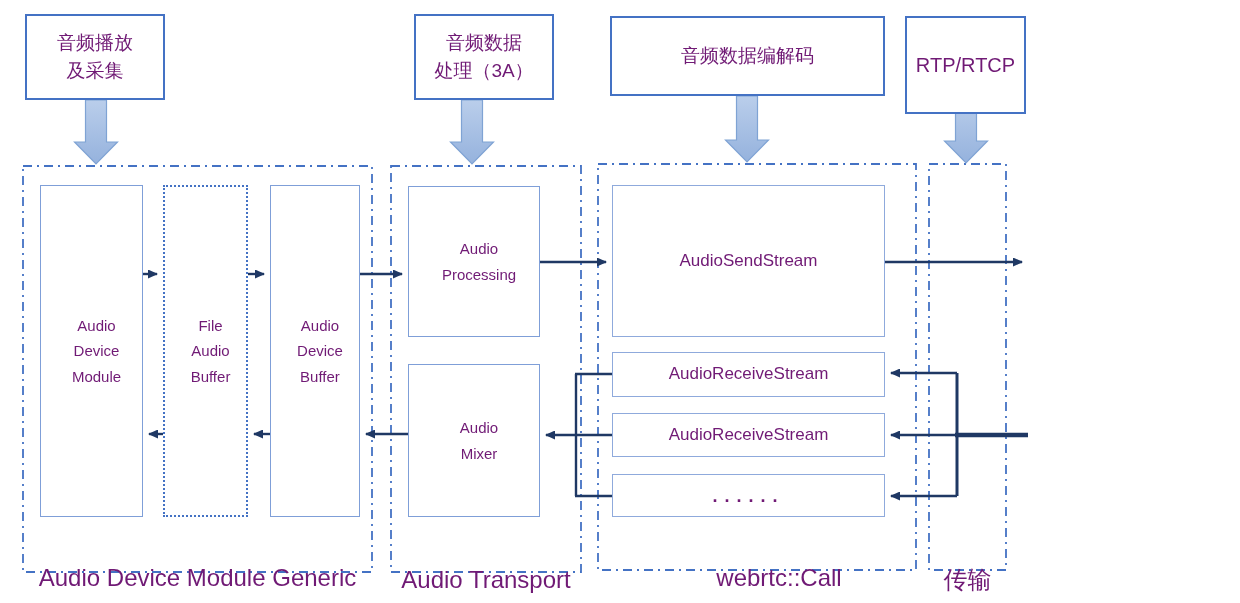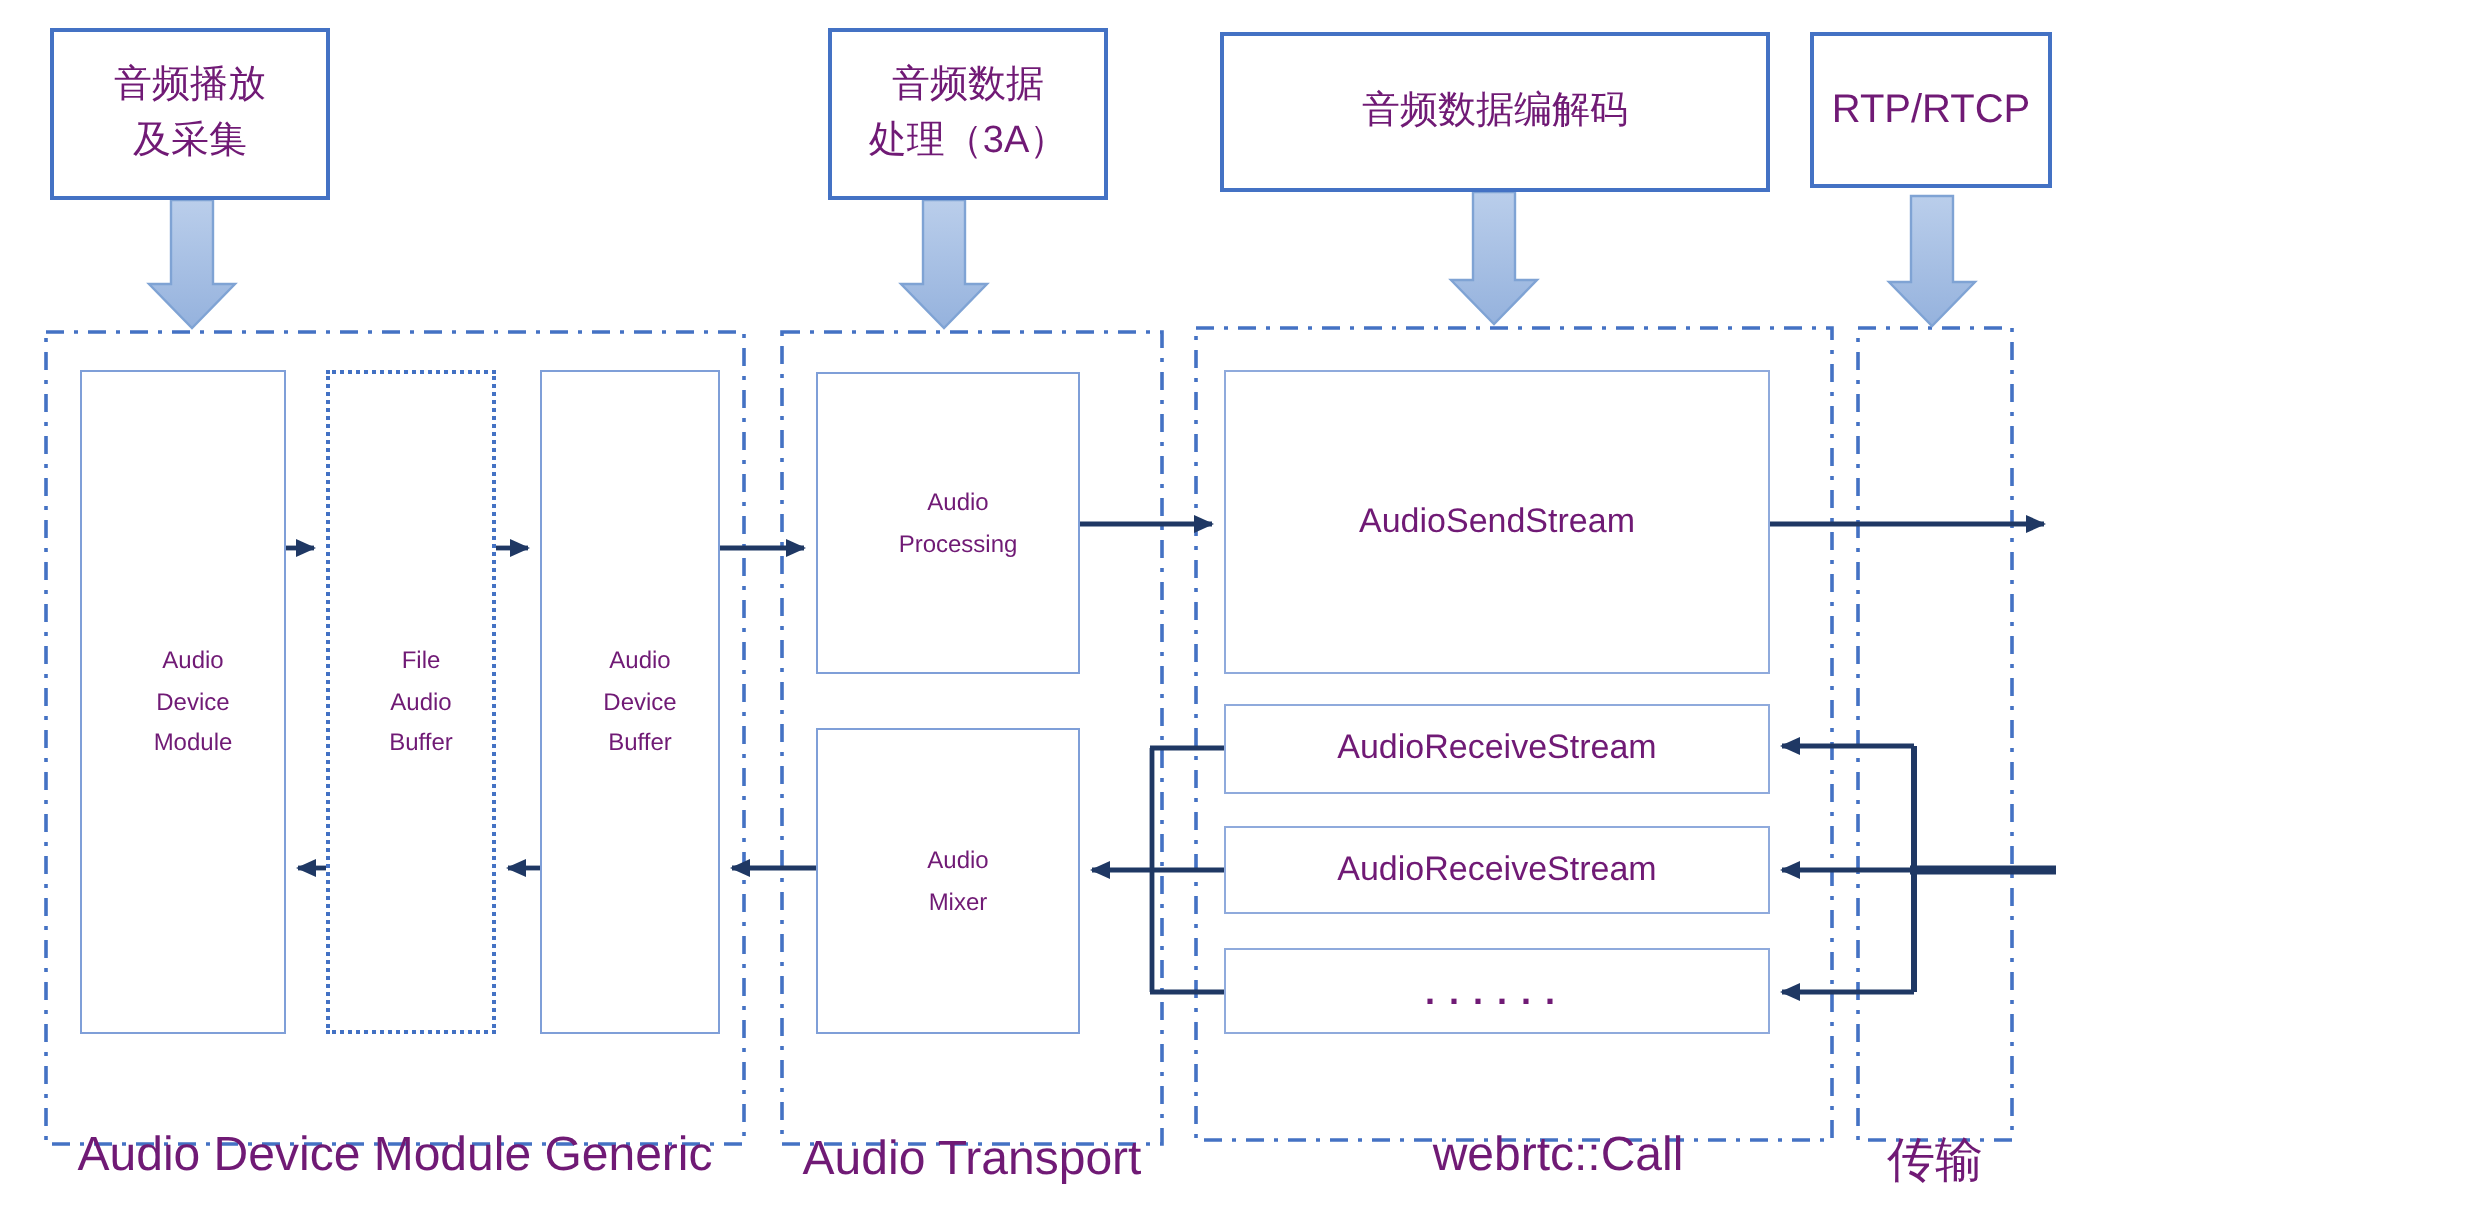--- a/index.html
+++ b/index.html
@@ -15,21 +15,21 @@
   .box{
     display:flex;align-items:center;justify-content:center;
     text-align:center;background:#fff;
     white-space:pre-line;line-height:1.7;
   }
   .top-box{
     border:2px solid #4472C4;
     font-size:19px;line-height:1.45;
     background:#fff;
   }
-  .inner-box{border:1.6px solid #7F9FD8;font-size:12px;padding-left:10px;}
+  .inner-box{border:1.6px solid #7F9FD8;font-size:15px;padding-left:10px;}
   .stream-box{border:1.6px solid #8FAADC;font-size:17px;line-height:1.2;}
   .dotted-box{border:2px dotted #4472C4;}
   .net-box{border:1.6px solid #9DC3E6;font-size:17px;}
   .container-label{
     display:flex;align-items:center;justify-content:center;
     font-size:24px;background:transparent;margin-top:32px;
   }
   .dots{font-size:18px;font-weight:bold;letter-spacing:7px;line-height:1;}
   svg.layer{position:absolute;left:0;top:0;pointer-events:none;}
 </style>
@@ -85,21 +85,21 @@
     <span>音频播放
 及采集</span>
   </div>
   <div class="abs box top-box" style="left:402px;top:14px;width:140px;height:86px;margin-left:12px;">
     <span>音频数据
 处理（3A）</span>
   </div>
   <div class="abs box top-box" style="left:610px;top:16px;width:275px;height:80px;">
     <span>音频数据编解码</span>
   </div>
-  <div class="abs box top-box" style="left:905px;top:16px;width:121px;height:78px;font-size:20px;">
+  <div class="abs box top-box" style="left:905px;top:16px;width:121px;height:98px;font-size:20px;">
     <span>RTP/RTCP</span>
   </div>
 
   <div class="abs box inner-box" style="left:40px;top:185px;width:103px;height:332px;">
     <span>Audio
 Device
 Module</span>
   </div>
   <div class="abs box inner-box dotted-box" style="left:163px;top:185px;width:85px;height:332px;">
     <span>File

